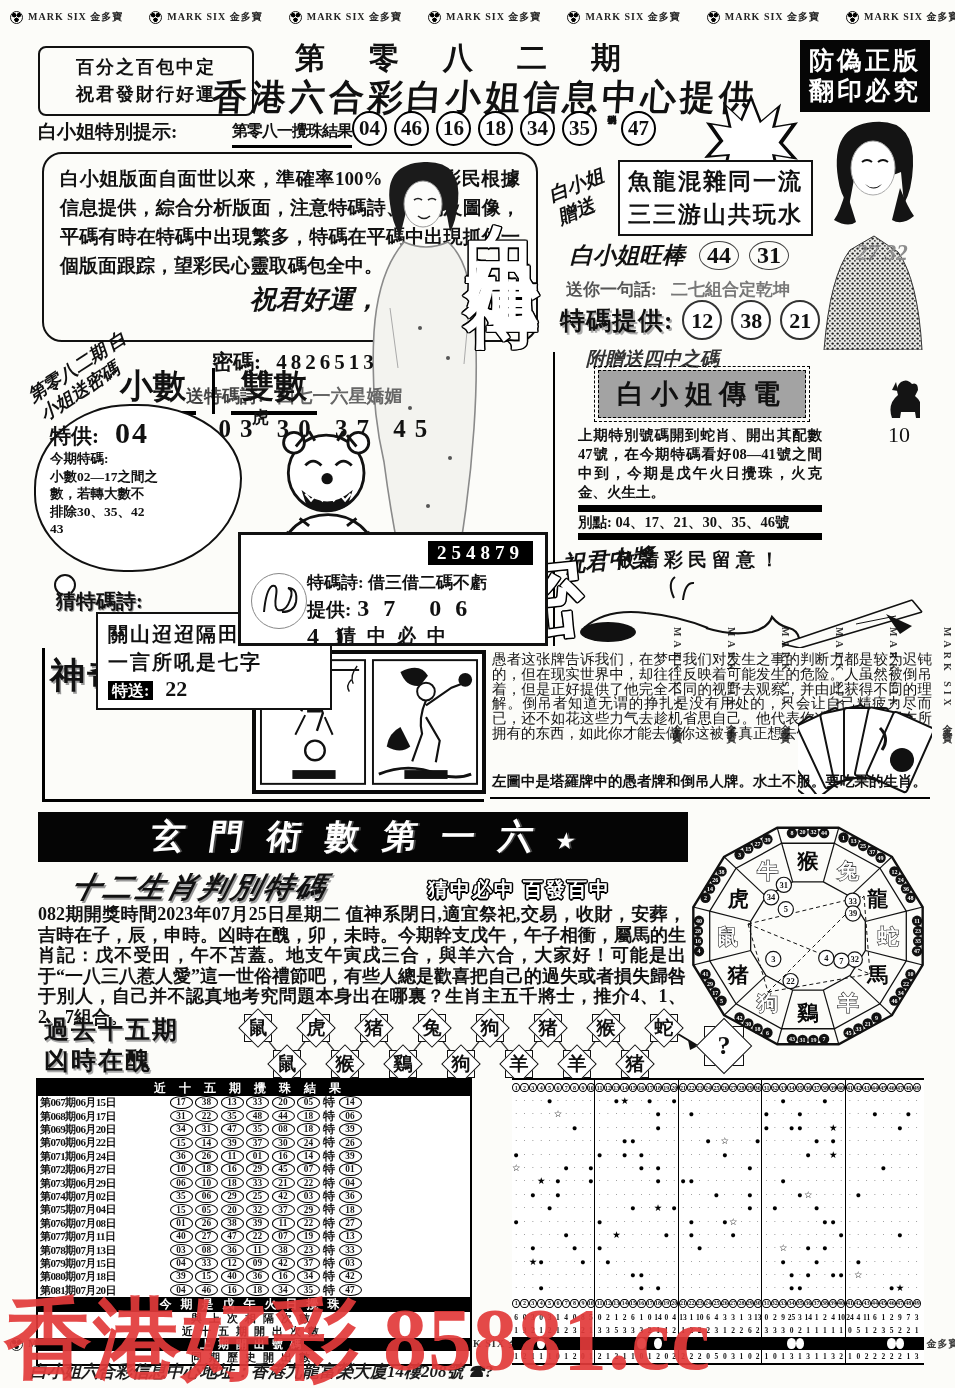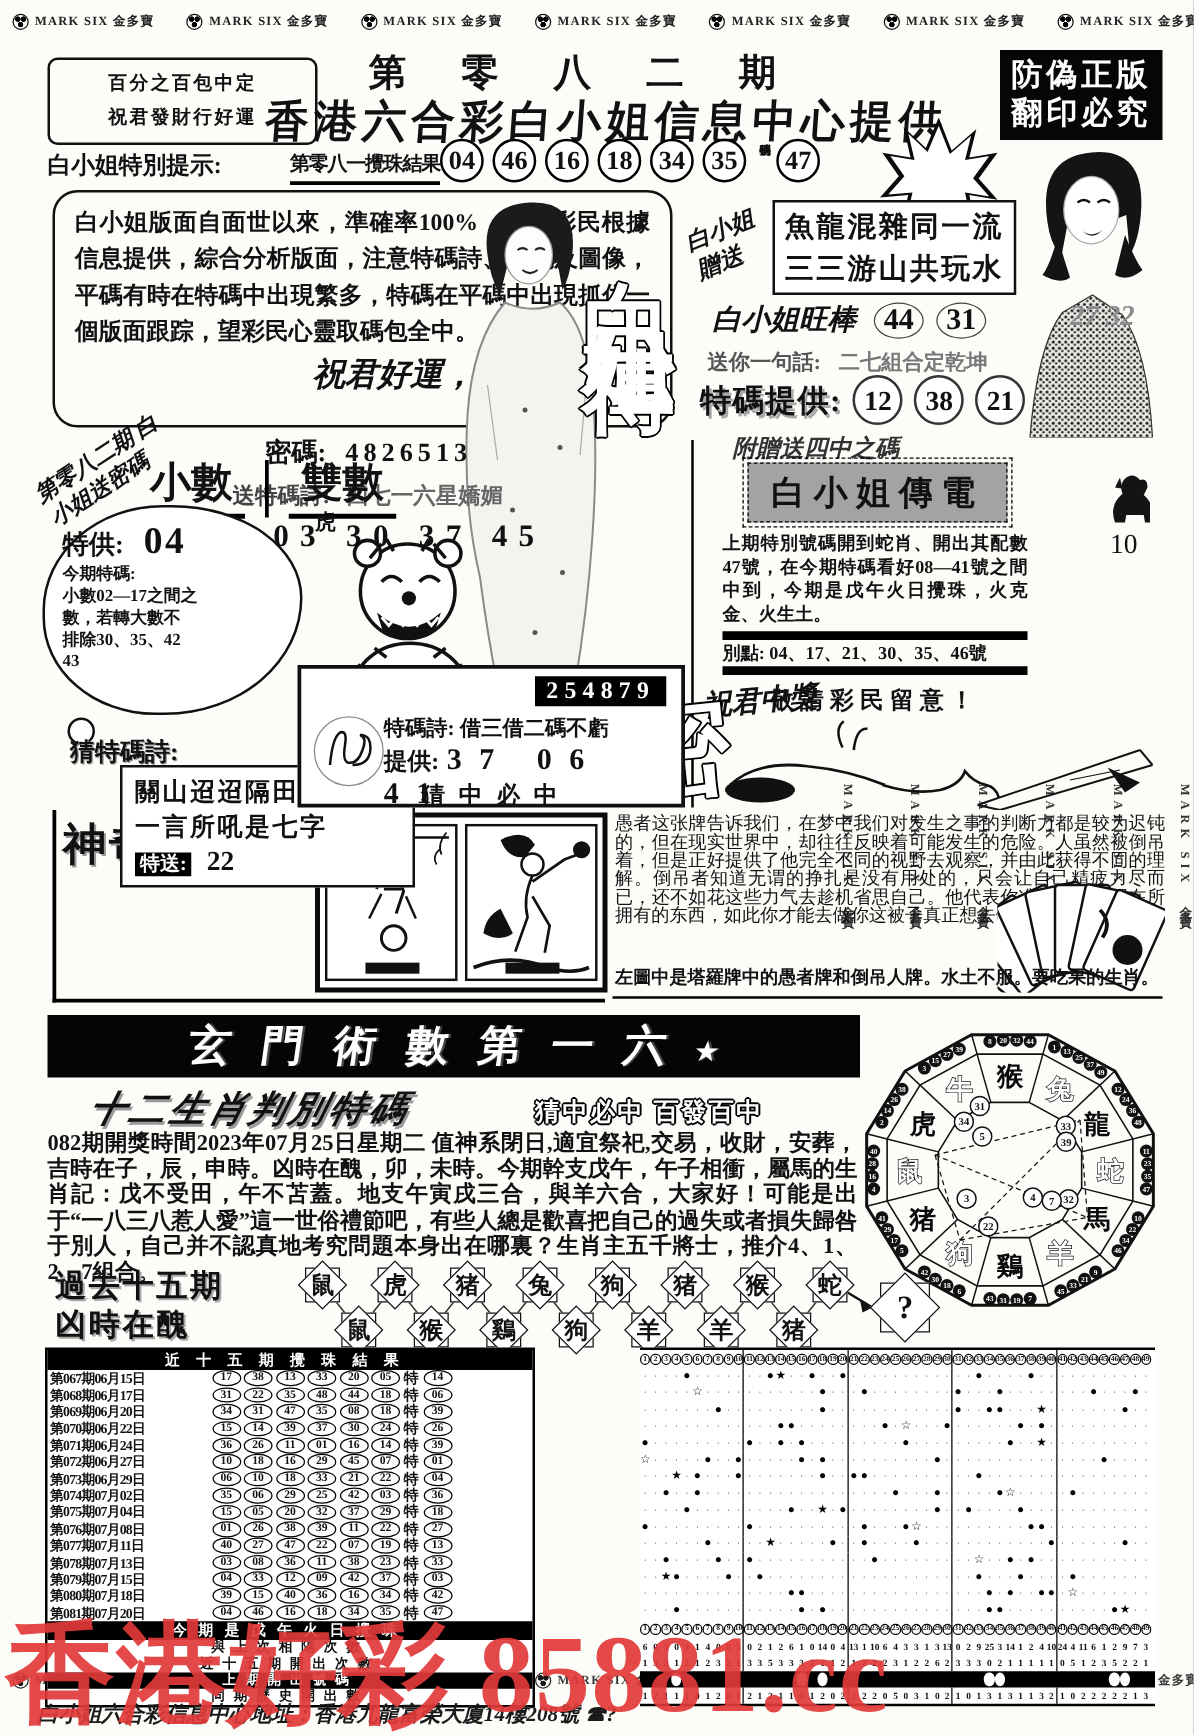--- a/index.html
+++ b/index.html
@@ -10,21 +10,21 @@
 #top-strip,#bottom-strip{display:flex;align-items:center;gap:26px;padding-left:10px;overflow:hidden;white-space:nowrap}
 .brand-unit{display:inline-flex;align-items:center;gap:5px;color:#222;font-weight:bold;font-size:10px;letter-spacing:1px}
 .logo-dots{width:13px;height:13px;border-radius:50%;background:
  radial-gradient(circle at 30% 30%,#000 2px,transparent 2.4px),
  radial-gradient(circle at 70% 30%,#000 2px,transparent 2.4px),
  radial-gradient(circle at 50% 70%,#000 2px,transparent 2.4px);border:1px solid #111}
 #right-strip{writing-mode:vertical-rl;display:flex;flex-direction:column;gap:40px;font-size:10px;font-weight:bold;color:#333;letter-spacing:4px;text-align:center}
 #right-strip span{margin-bottom:42px}
 
 .slogan-box{border:2.5px solid #111;border-radius:8px;padding:6px 8px;text-align:center}
-.slogan-box div{font-size:15px;font-weight:bold;letter-spacing:2px;line-height:27px}
+.slogan-box div{font-size:18px;font-weight:bold;letter-spacing:2px;line-height:27px}
 #issue-title{font-size:30px;font-weight:900;letter-spacing:44px;text-align:center;white-space:nowrap}
 #provider{font-size:35px;font-weight:900;letter-spacing:4px;transform:skewX(-4deg);white-space:nowrap}
 #stamp{background:#060606;border-radius:0;color:#fff;text-align:center;padding-top:6px}
 #stamp div{font-size:25px;font-weight:900;letter-spacing:3px;line-height:30px}
 #tip-label{font-size:19px;font-weight:900}
 #results-prefix{font-size:16px;font-weight:900;letter-spacing:-1px;border-bottom:3px solid #000;padding-bottom:3px}
 #result-balls{display:flex;align-items:center}
 .ball{width:35px;height:35px;border:2.5px solid #000;border-radius:50%;background:#fff;font-size:21px;font-weight:900;text-align:center;line-height:31px;margin-right:7px}
 .special-vlabel{writing-mode:vertical-rl;font-size:9px;font-weight:bold;height:40px;margin:0 3px 0 1px;letter-spacing:0}
 
@@ -639,21 +639,21 @@
         <b>猪</b>
       </span>
       <span class="star8" style="left: 411px; top: 3px;">
         <b>蛇</b>
       </span>
       <span class="star8 q" style="left: 465px; top: 15px;">
         <b>?</b>
       </span>
     </div>
 
-  <div id="ltable" class="ab" style="left:36px;top:1078px;width:392px">
+  <div id="ltable" class="ab" style="left:36px;top:1078px;width:436px">
     <div id="ltable-head" class="bar">近十五期攪珠結果</div>
     <div id="ltable-rows">
         <div class="trow">
           <span class="tlabel">第067期06月15日</span>
           <span class="oval">17</span>
           <span class="oval">38</span>
           <span class="oval">13</span>
           <span class="oval">33</span>
           <span class="oval">20</span>
           <span class="oval">05</span>

